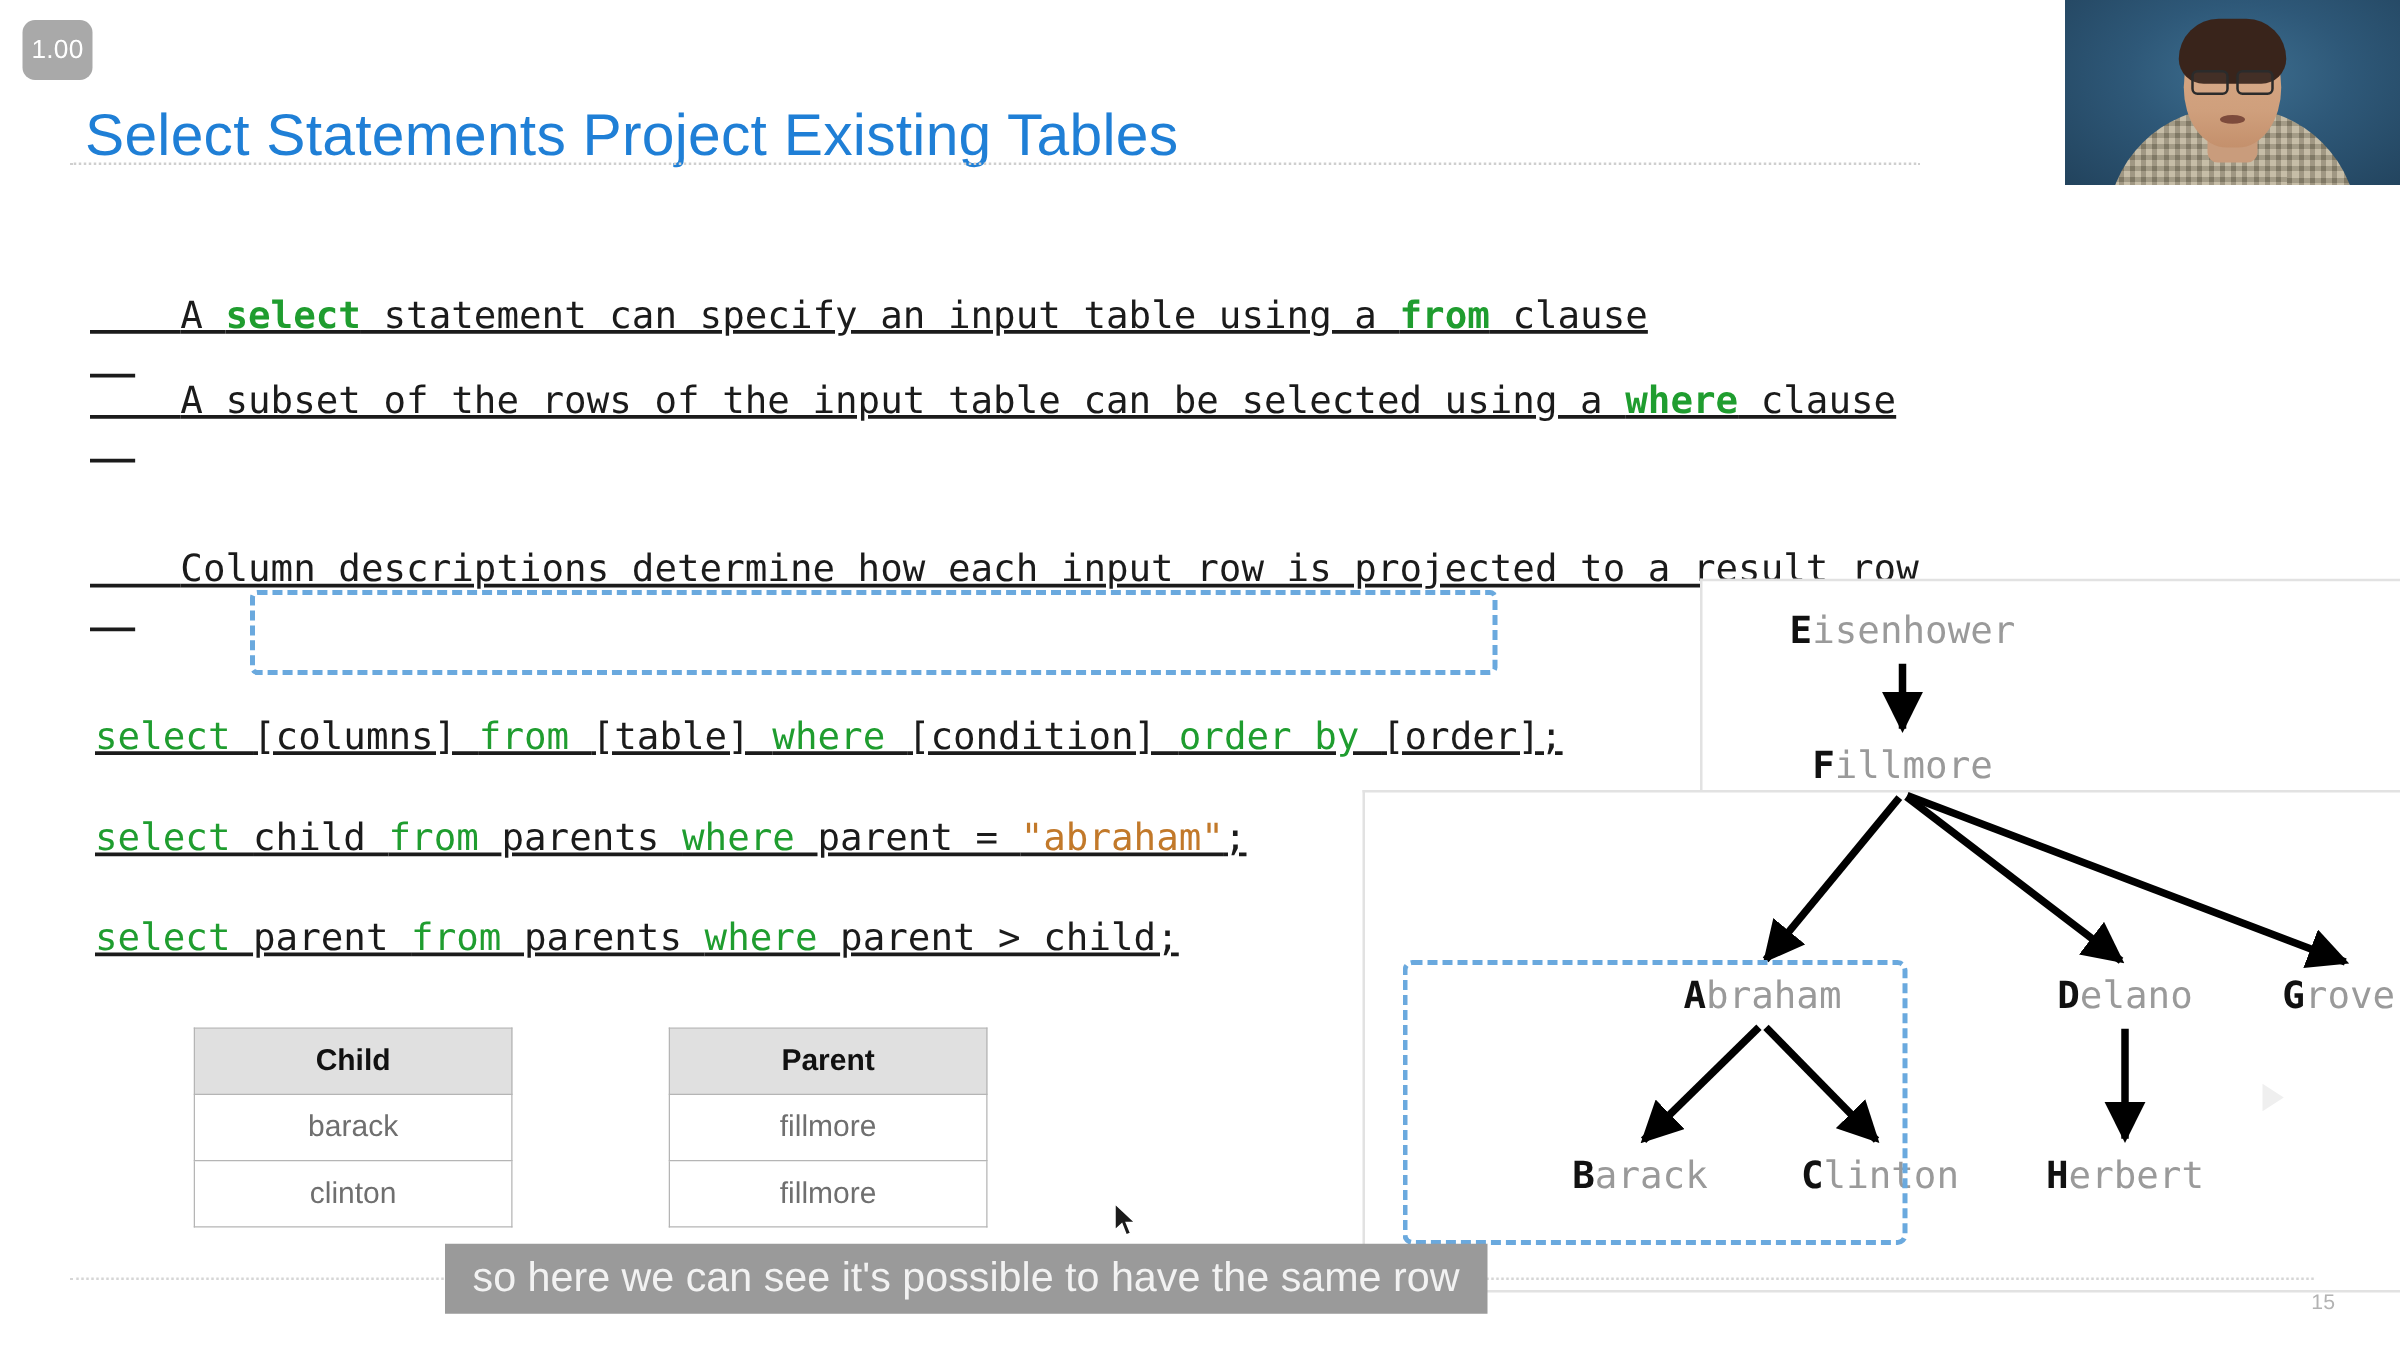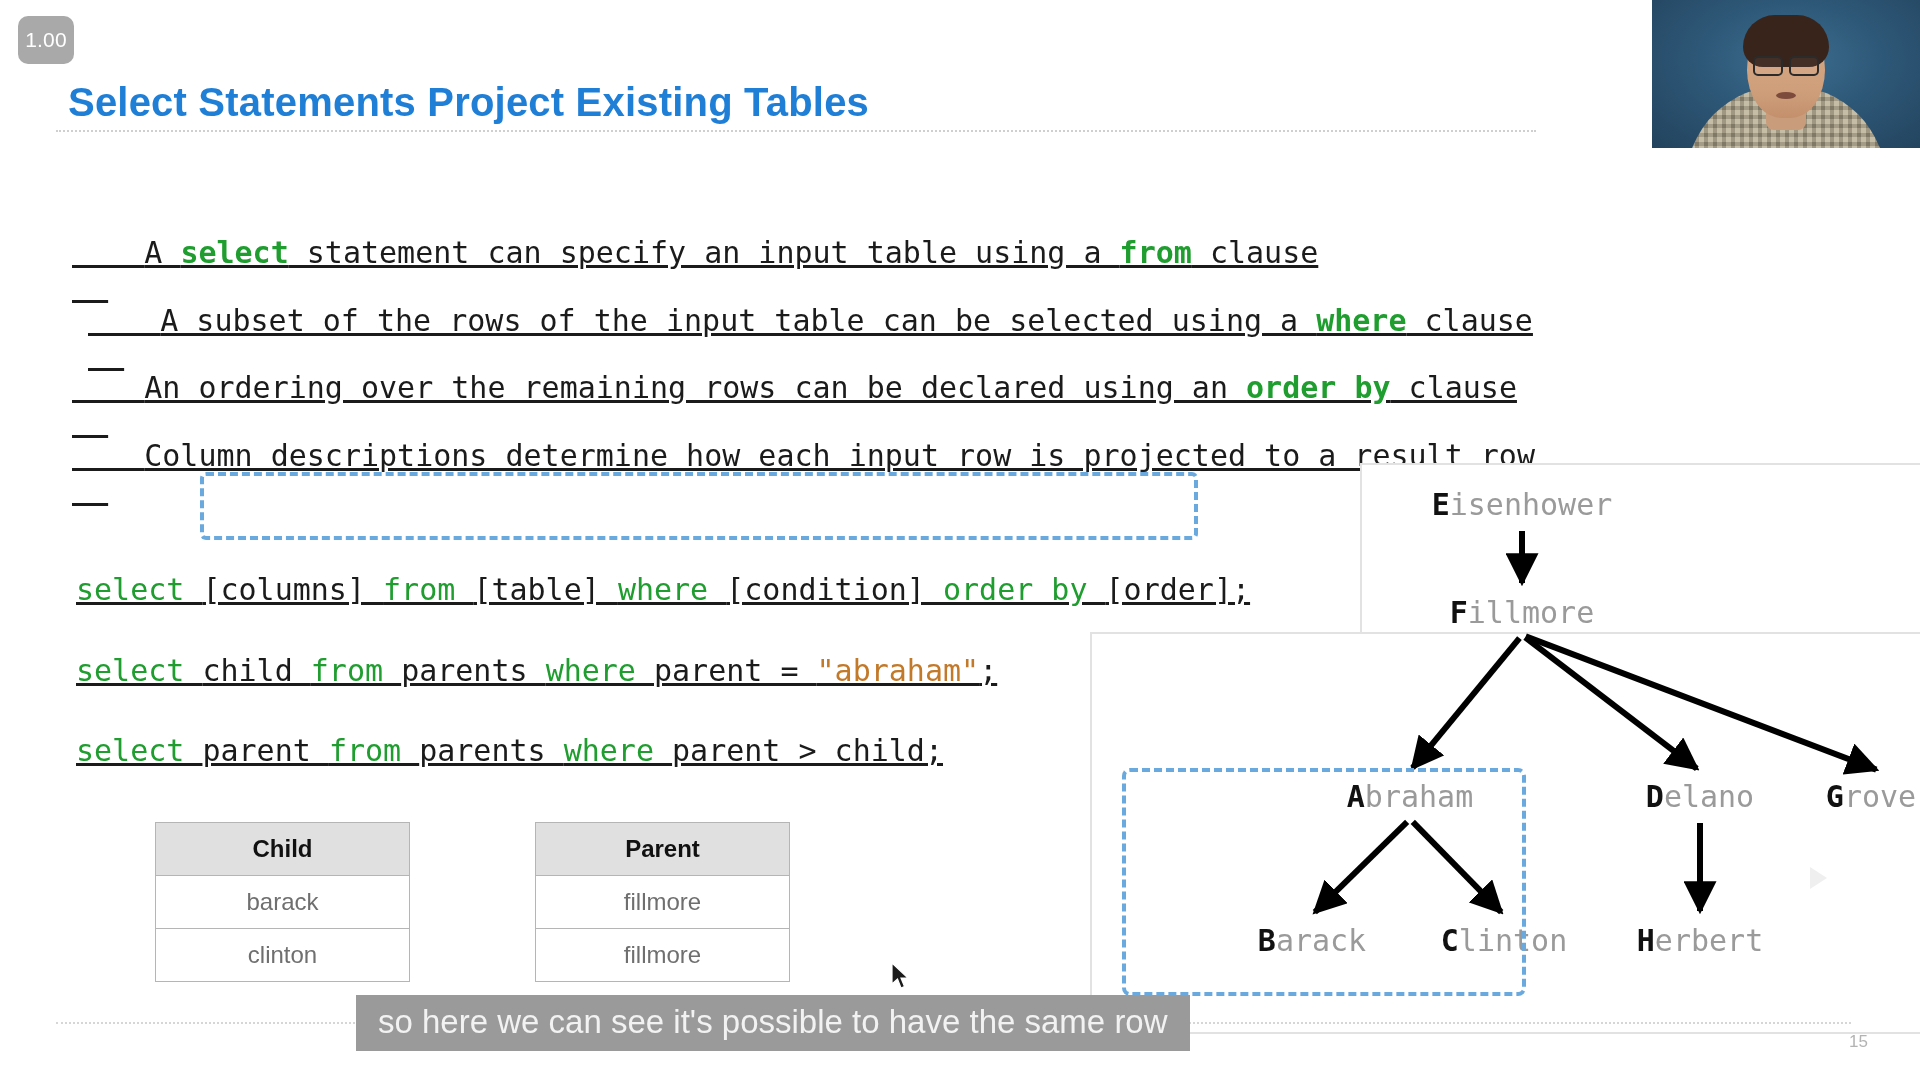--- a/index.html
+++ b/index.html
@@ -54,21 +54,21 @@
     background:rgba(255,255,255,.05);
   }
   .webcam .glasses i:first-child{left:0;}
   .webcam .glasses i:last-child{right:0;}
   .webcam .mouth{position:absolute;left:50%;top:92px;transform:translateX(-50%);
     width:20px;height:7px;border-radius:50%;background:#7d4b3c;}
 
   
   .title{
     position:absolute;left:68px;top:80px;
-    font-size:40px;font-weight:bold;color:#1f7fd6;letter-spacing:.2px;
+    font-size:47px;font-weight:normal;color:#1f7fd6;letter-spacing:.2px;
     white-space:nowrap;
   }
   .title-rule{
     position:absolute;left:56px;top:130px;width:1480px;height:0;
     border-top:2px dotted #cfcfcf;
   }
   .footer-rule{
     position:absolute;left:56px;top:1022px;width:1795px;height:0;
     border-top:2px dotted #d6d6d6;
   }
@@ -79,21 +79,21 @@
   
   .mono{
     font-family:"DejaVu Sans Mono","Liberation Mono",monospace;
     font-size:30px;color:#1b1b1b;white-space:pre;position:absolute;letter-spacing:0px;text-decoration:underline;
   }
   .kw{color:#1f9d2f;font-weight:bold;}
   .kw-plain{color:#1f9d2f;}
   .str{color:#c2792a;}
 
   .b1{left:72px;top:200px;}
-  .b2{left:88px;top:268px;}
+  .b2{left:72px;top:268px;}
   .b3{left:72px;top:335px;}
   .b4{left:72px;top:403px;}
 
   .c1{left:76px;top:492px;}
   .c2{left:76px;top:572px;}
   .c3{left:76px;top:653px;}
   .c4{left:76px;top:733px;}
 
   
   .dash-code{
@@ -164,23 +164,20 @@
   </div>
 
   <div class="title">Select Statements Project Existing Tables</div>
   <div class="title-rule"></div>
 
   <div class="mono b1">
     <span>A </span><span class="kw">select</span><span> statement can specify an input table using a </span><span class="kw">from</span><span> clause</span>
   </div>
   <div class="mono b2">
     <span>A subset of the rows of the input table can be selected using a </span><span class="kw">where</span><span> clause</span>
-  </div>
-  <div class="mono b3">
-    <span>An ordering over the remaining rows can be declared using an </span><span class="kw">order by</span><span> clause</span>
   </div>
   <div class="mono b4">
     <span>Column descriptions determine how each input row is projected to a result row</span>
   </div>
 
   <div class="mono c2"><span class="kw-plain">select </span><span>[columns] </span><span class="kw-plain">from </span><span>[table] </span><span class="kw-plain">where </span><span>[condition] </span><span class="kw-plain">order by </span><span>[order];</span></div>
   <div class="mono c3"><span class="kw-plain">select </span><span>child </span><span class="kw-plain">from </span><span>parents </span><span class="kw-plain">where </span><span>parent = </span><span class="str">"abraham"</span><span>;</span></div>
   <div class="mono c4"><span class="kw-plain">select </span><span>parent </span><span class="kw-plain">from </span><span>parents </span><span class="kw-plain">where </span><span>parent &gt; child;</span></div>
 
   <div class="dash-code"></div>

